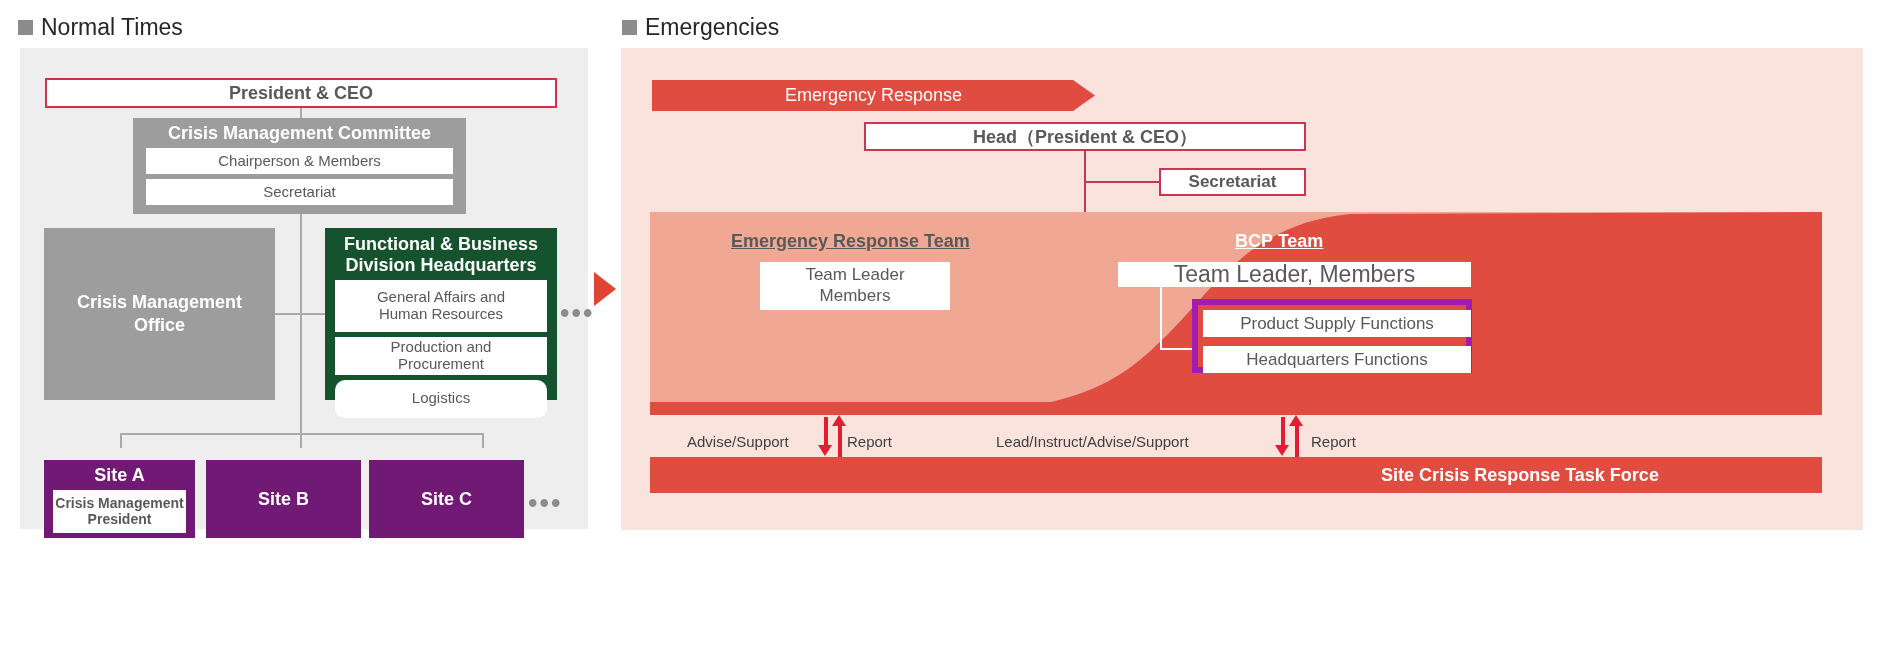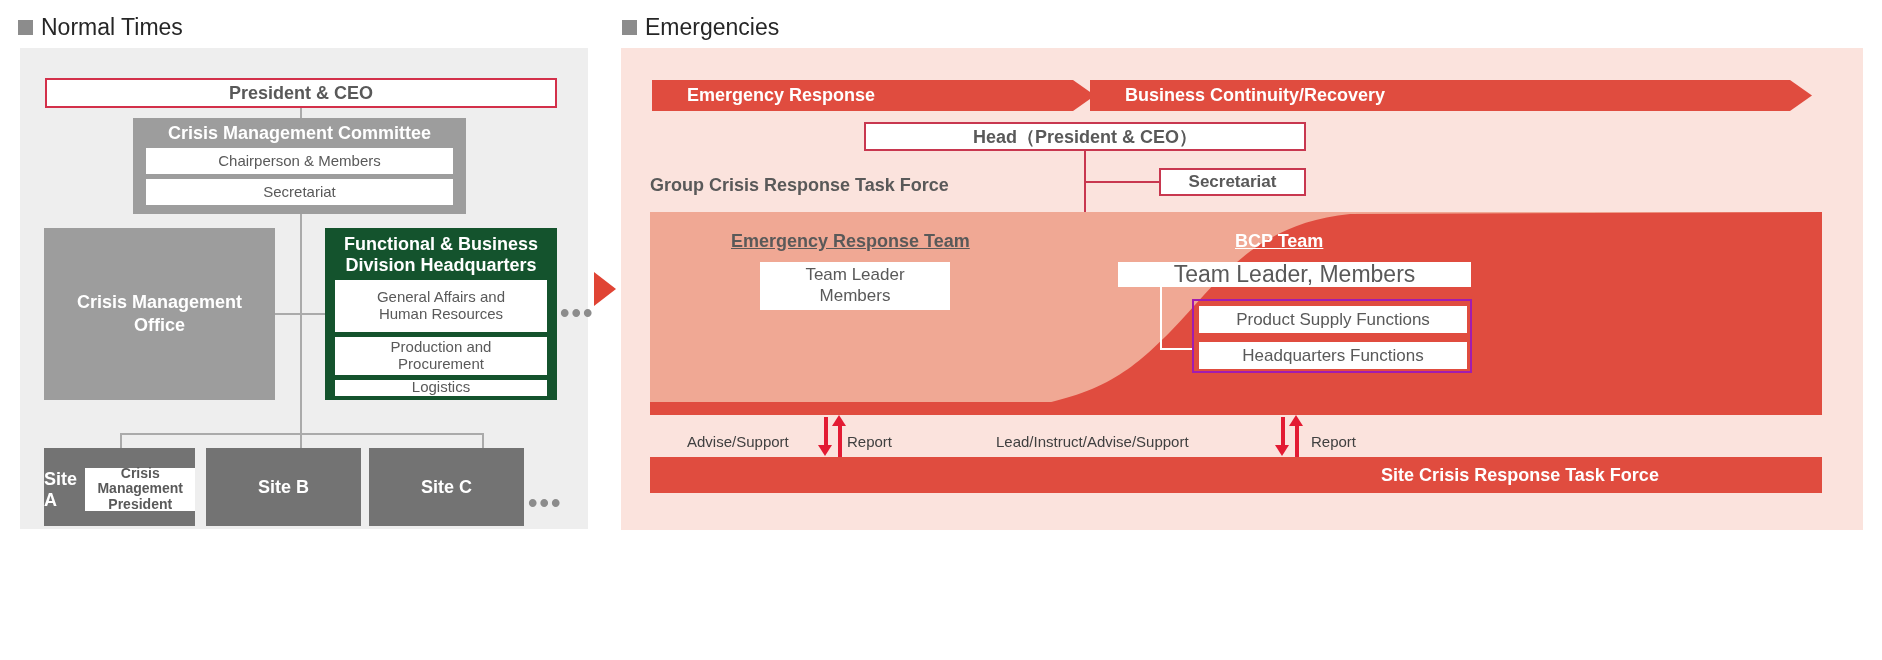--- a/index.html
+++ b/index.html
@@ -61,27 +61,27 @@
     left: 305px; top: 180px; width: 232px; height: 172px;
     background:#14532d;
   }
   .fbdh-title {
     padding: 6px 0 4px; text-align:center;
     font-size: 18px; font-weight:700; color:#ffffff; line-height:1.16;
   }
   .fbdh .wstrip { margin: 0 10px 5px 10px; }
   .fbdh .r2 { height: 52px; }
   .fbdh .r3 { height: 38px; }
-  .fbdh .r4 { height: 16px; }
+  .fbdh .r4 { height: 38px; border-radius: 10px; }
 
   .sites { position:absolute; left:24px; top:400px; width:513px; height:78px; }
   .site {
-    position:absolute; top:0; height:78px; background:#737373;
+    position:absolute; top:12px; height:78px; background:#701a75;
     color:#ffffff; font-size:18px; font-weight:700;
-    display:flex; flex-direction:row; align-items:center;
+    display:flex; flex-direction:column; align-items:center;
   }
   .site .nm { margin-top: 5px; }
   .site-a { left:0; width:151px; }
   .site-b { left:162px; width:155px; }
   .site-c { left:325px; width:155px; }
   .site-b, .site-c { justify-content:center; }
   .site-a .wstrip {
     width: 133px; height: 43px; margin-top: 4px; font-size: 14px;
   }
   .dots {
@@ -102,24 +102,23 @@
   }
 
   
   .panel-right {
     position:absolute; left:621px; top:48px;
     width:1242px; height:482px;
     background:#fbe3dd;
   }
   .banner {
     position:absolute; height:31px; color:#ffffff;
-    font-size:18px; font-weight:700;
-    display:flex; align-items:center; 
+    font-size:18px; font-weight:400;
+    display:flex; align-items:center; justify-content:center;
     background:#e04c3f;
-    padding-left:35px;
   }
   .banner.b1 { left:31px; top:32px; width:443px;
     clip-path: polygon(0 0, calc(100% - 22px) 0, 100% 50%, calc(100% - 22px) 100%, 0 100%); }
   .banner.b2 { left:469px; top:32px; width:722px;
     clip-path: polygon(0 0, calc(100% - 22px) 0, 100% 50%, calc(100% - 22px) 100%, 0 100%); }
 
   .head-box {
     position:absolute; left:243px; top:74px; width:442px; height:29px;
     background:#ffffff; border:2px solid #c8374f;
     display:flex; align-items:center; justify-content:center;
@@ -152,21 +151,21 @@
     display:flex; flex-direction:column; align-items:center; justify-content:center;
     line-height:1.22;
   }
   .bcp-tl {
     position:absolute; left:468px; top:50px; width:353px; height:25px;
     background:#ffffff; color:#595959; font-size:23px;
     display:flex; align-items:center; justify-content:center;
   }
   .bcp-sub {
     position:absolute; left:542px; top:87px; width:280px; height:74px;
-    border:2px solid #a21caf;
+    border:6px solid #a21caf;
   }
   .bcp-sub .wstrip2 {
     position:absolute; left:5px; width:268px; height:27px; background:#ffffff;
     color:#595959; font-size:17px;
     display:flex; align-items:center; justify-content:center;
   }
   .bcp-sub .s1 { top:5px; }
   .bcp-sub .s2 { top:41px; }
 
   .rln { position:absolute; background:#c8374f; }
@@ -281,36 +280,32 @@
   <div class="sec-head" style="left:622px; top:14px;">
     <span class="sq"></span>
     <span>Emergencies</span>
   </div>
 
   <div class="panel-right">
 
     <div class="banner b1">
       <span>Emergency Response</span>
     </div>
-    <div class="banner b2">
-      <span>Business Continuity/Recovery</span>
-    </div>
 
     <div class="head-box">
       <span>Head（President &amp; CEO）</span>
     </div>
 
     <div class="rln" style="left:463px; top:103px; width:2px; height:61px;"></div>
     <div class="rln" style="left:463px; top:133px; width:77px; height:2px;"></div>
 
     <div class="sec-box">
       <span>Secretariat</span>
     </div>
 
-    <div class="gcrtf-label">Group Crisis Response Task Force</div>
 
     <div class="tf-area">
       <div class="tf-bg-light"></div>
       <svg class="tf-bg-dark" width="1172" height="203" viewBox="0 0 1172 203" preserveAspectRatio="none">
         <path d="M1172,0 L1172,203 L250,203
                  C 430,203 470,170 520,120
                  C 565,75 600,12 700,2
                  L1172,0 Z" fill="#e04c3f"></path>
         <rect x="0" y="190" width="1172" height="13" fill="#e04c3f"></rect>
       </svg>

